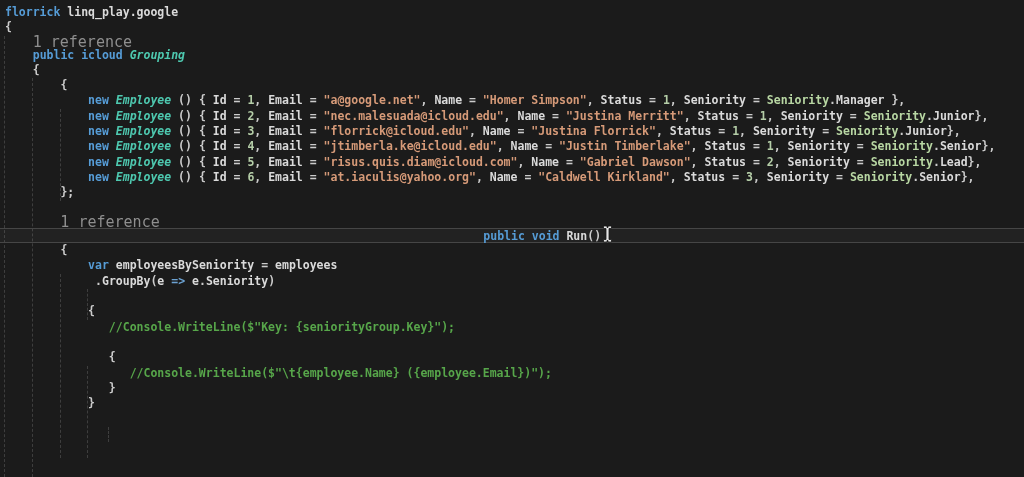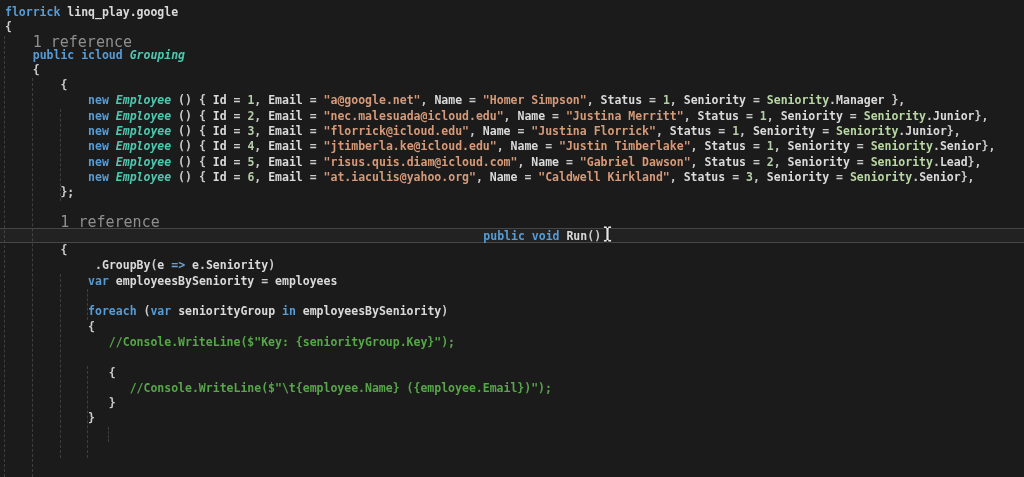--- a/index.html
+++ b/index.html
@@ -58,24 +58,23 @@
       <div class="row"><span class="tk ws">            </span><span class="tk kw">new </span><span class="tk ty">Employee</span><span class="tk pn"> () { </span><span class="tk id">Id</span><span class="tk pn"> = </span><span class="tk nu">2</span><span class="tk pn">, </span><span class="tk id">Email</span><span class="tk pn"> = </span><span class="tk st">"nec.malesuada@icloud.edu"</span><span class="tk pn">, </span><span class="tk id">Name</span><span class="tk pn"> = </span><span class="tk st">"Justina Merritt"</span><span class="tk pn">, </span><span class="tk id">Status</span><span class="tk pn"> = </span><span class="tk nu">1</span><span class="tk pn">, </span><span class="tk id">Seniority</span><span class="tk pn"> = </span><span class="tk en">Seniority</span><span class="tk pn">.</span><span class="tk id">Junior</span><span class="tk pn">},</span></div>
       <div class="row"><span class="tk ws">            </span><span class="tk kw">new </span><span class="tk ty">Employee</span><span class="tk pn"> () { </span><span class="tk id">Id</span><span class="tk pn"> = </span><span class="tk nu">3</span><span class="tk pn">, </span><span class="tk id">Email</span><span class="tk pn"> = </span><span class="tk st">"florrick@icloud.edu"</span><span class="tk pn">, </span><span class="tk id">Name</span><span class="tk pn"> = </span><span class="tk st">"Justina Florrick"</span><span class="tk pn">, </span><span class="tk id">Status</span><span class="tk pn"> = </span><span class="tk nu">1</span><span class="tk pn">, </span><span class="tk id">Seniority</span><span class="tk pn"> = </span><span class="tk en">Seniority</span><span class="tk pn">.</span><span class="tk id">Junior</span><span class="tk pn">},</span></div>
       <div class="row"><span class="tk ws">            </span><span class="tk kw">new </span><span class="tk ty">Employee</span><span class="tk pn"> () { </span><span class="tk id">Id</span><span class="tk pn"> = </span><span class="tk nu">4</span><span class="tk pn">, </span><span class="tk id">Email</span><span class="tk pn"> = </span><span class="tk st">"jtimberla.ke@icloud.edu"</span><span class="tk pn">, </span><span class="tk id">Name</span><span class="tk pn"> = </span><span class="tk st">"Justin Timberlake"</span><span class="tk pn">, </span><span class="tk id">Status</span><span class="tk pn"> = </span><span class="tk nu">1</span><span class="tk pn">, </span><span class="tk id">Seniority</span><span class="tk pn"> = </span><span class="tk en">Seniority</span><span class="tk pn">.</span><span class="tk id">Senior</span><span class="tk pn">},</span></div>
       <div class="row"><span class="tk ws">            </span><span class="tk kw">new </span><span class="tk ty">Employee</span><span class="tk pn"> () { </span><span class="tk id">Id</span><span class="tk pn"> = </span><span class="tk nu">5</span><span class="tk pn">, </span><span class="tk id">Email</span><span class="tk pn"> = </span><span class="tk st">"risus.quis.diam@icloud.com"</span><span class="tk pn">, </span><span class="tk id">Name</span><span class="tk pn"> = </span><span class="tk st">"Gabriel Dawson"</span><span class="tk pn">, </span><span class="tk id">Status</span><span class="tk pn"> = </span><span class="tk nu">2</span><span class="tk pn">, </span><span class="tk id">Seniority</span><span class="tk pn"> = </span><span class="tk en">Seniority</span><span class="tk pn">.</span><span class="tk id">Lead</span><span class="tk pn">},</span></div>
       <div class="row"><span class="tk ws">            </span><span class="tk kw">new </span><span class="tk ty">Employee</span><span class="tk pn"> () { </span><span class="tk id">Id</span><span class="tk pn"> = </span><span class="tk nu">6</span><span class="tk pn">, </span><span class="tk id">Email</span><span class="tk pn"> = </span><span class="tk st">"at.iaculis@yahoo.org"</span><span class="tk pn">, </span><span class="tk id">Name</span><span class="tk pn"> = </span><span class="tk st">"Caldwell Kirkland"</span><span class="tk pn">, </span><span class="tk id">Status</span><span class="tk pn"> = </span><span class="tk nu">3</span><span class="tk pn">, </span><span class="tk id">Seniority</span><span class="tk pn"> = </span><span class="tk en">Seniority</span><span class="tk pn">.</span><span class="tk id">Senior</span><span class="tk pn">},</span></div>
       <div class="row"><span class="tk ws">        </span><span class="tk pn">};</span></div>
       <div class="row"></div>
       <div class="row lens" style="padding-left: 60.36px;">1 reference</div>
       <div class="row cur"><span class="tk ws">        </span><span class="tk kw">public void </span><span class="tk id">Run</span><span class="tk pn">()</span></div>
       <div class="row"><span class="tk ws">        </span><span class="tk pn">{</span></div>
+      <div class="row"><span class="tk ws">            </span><span class="tk kw">var </span><span class="tk id">employeesBySeniority</span><span class="tk pn"> = </span><span class="tk id">employees</span></div>
       <div class="row"><span class="tk ws">             </span><span class="tk pn">.</span><span class="tk id">GroupBy</span><span class="tk pn">(</span><span class="tk id">e</span><span class="tk ar"> =&gt; </span><span class="tk id">e</span><span class="tk pn">.</span><span class="tk id">Seniority</span><span class="tk pn">)</span></div>
-      <div class="row"><span class="tk ws">            </span><span class="tk kw">var </span><span class="tk id">employeesBySeniority</span><span class="tk pn"> = </span><span class="tk id">employees</span></div>
       <div class="row"></div>
-      <div class="row"><span class="tk ws">            </span><span class="tk kw">foreach</span><span class="tk pn"> (</span><span class="tk kw">var </span><span class="tk id">seniorityGroup</span><span class="tk kw"> in </span><span class="tk id">employeesBySeniority</span><span class="tk pn">)</span></div>
       <div class="row"><span class="tk ws">            </span><span class="tk pn">{</span></div>
       <div class="row"><span class="tk ws">               </span><span class="tk cm">//Console.WriteLine($"Key: {seniorityGroup.Key}");</span></div>
       <div class="row"></div>
       <div class="row"><span class="tk ws">               </span><span class="tk pn">{</span></div>
       <div class="row"><span class="tk ws">                  </span><span class="tk cm">//Console.WriteLine($"\t{employee.Name} ({employee.Email})");</span></div>
       <div class="row"><span class="tk ws">               </span><span class="tk pn">}</span></div>
       <div class="row"><span class="tk ws">            </span><span class="tk pn">}</span></div>
     </div>
   <div class="mouse" id="mouse" style="left: 601px; top: 225px;">
     <svg width="14" height="18" viewBox="0 0 14 18">

